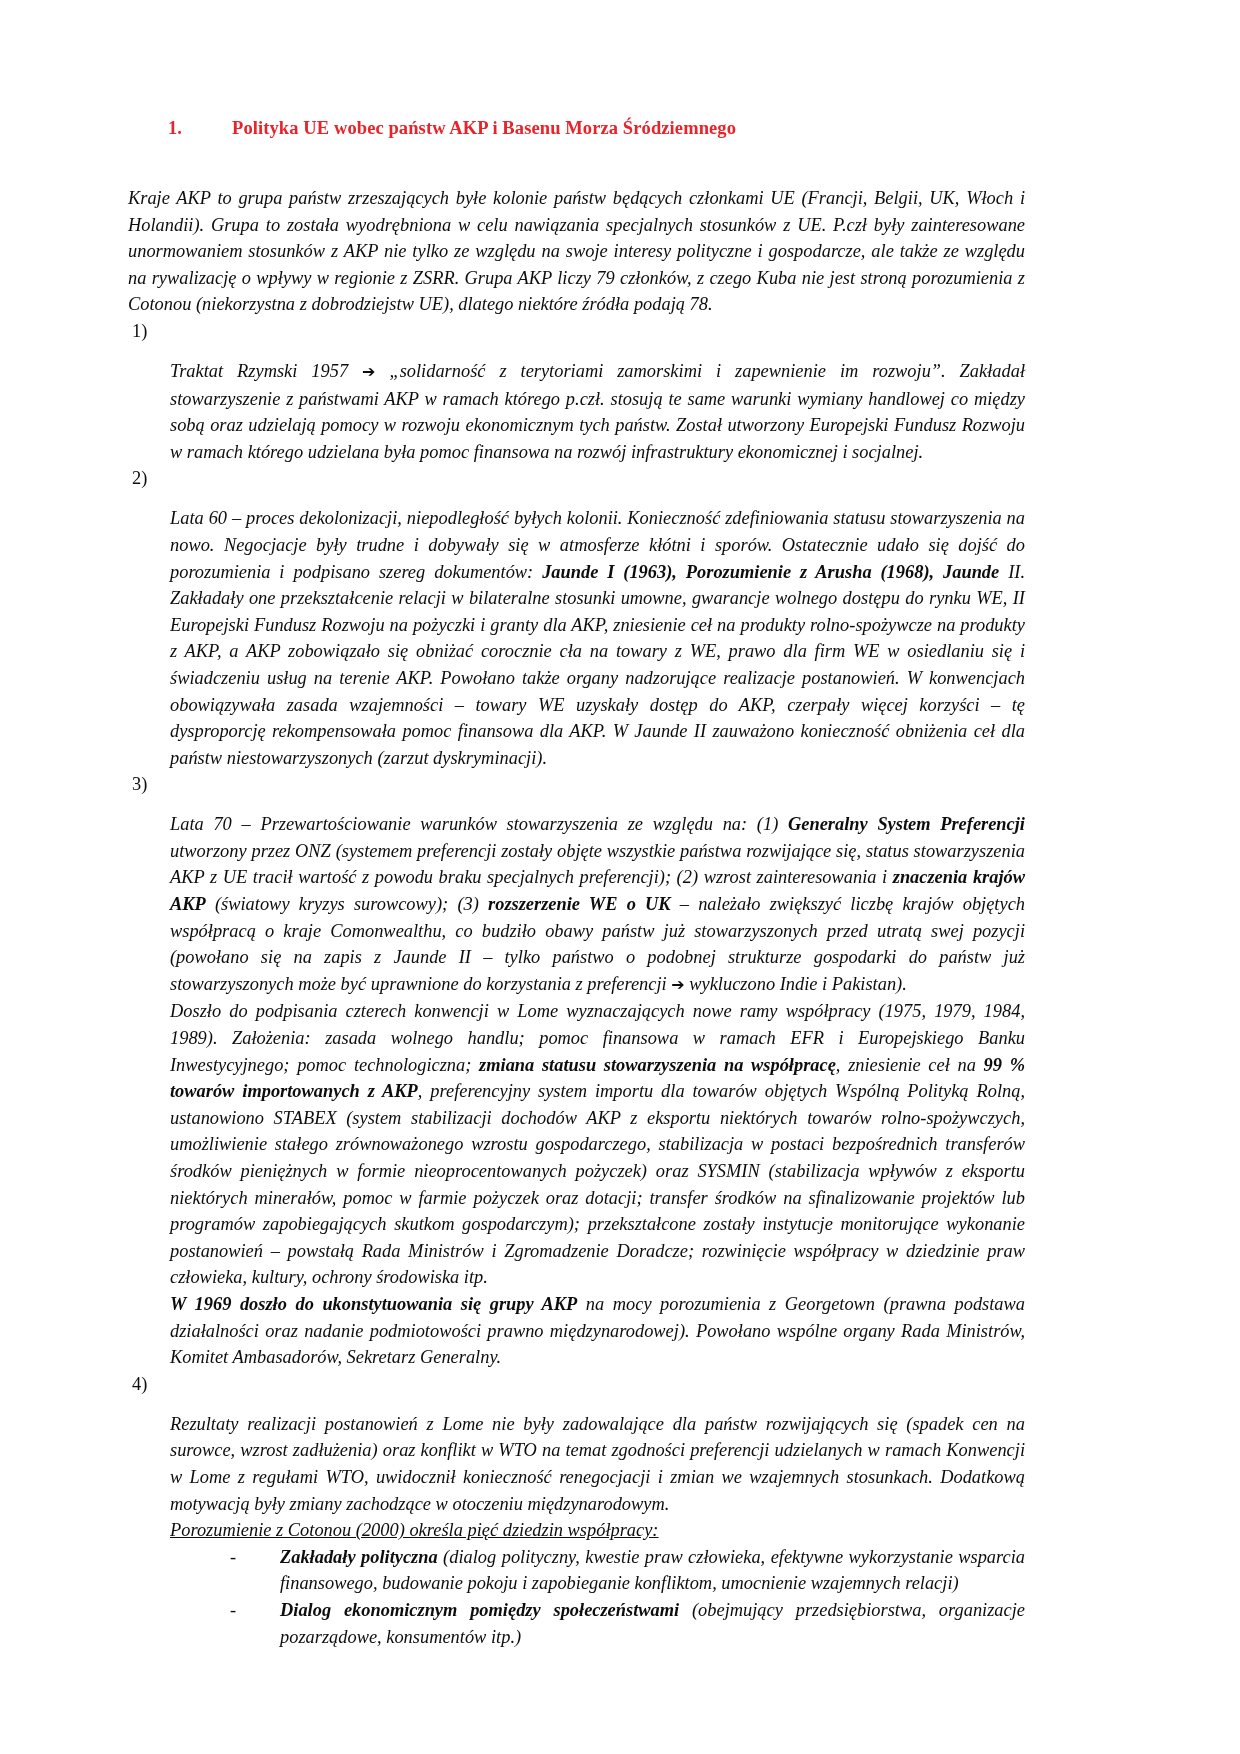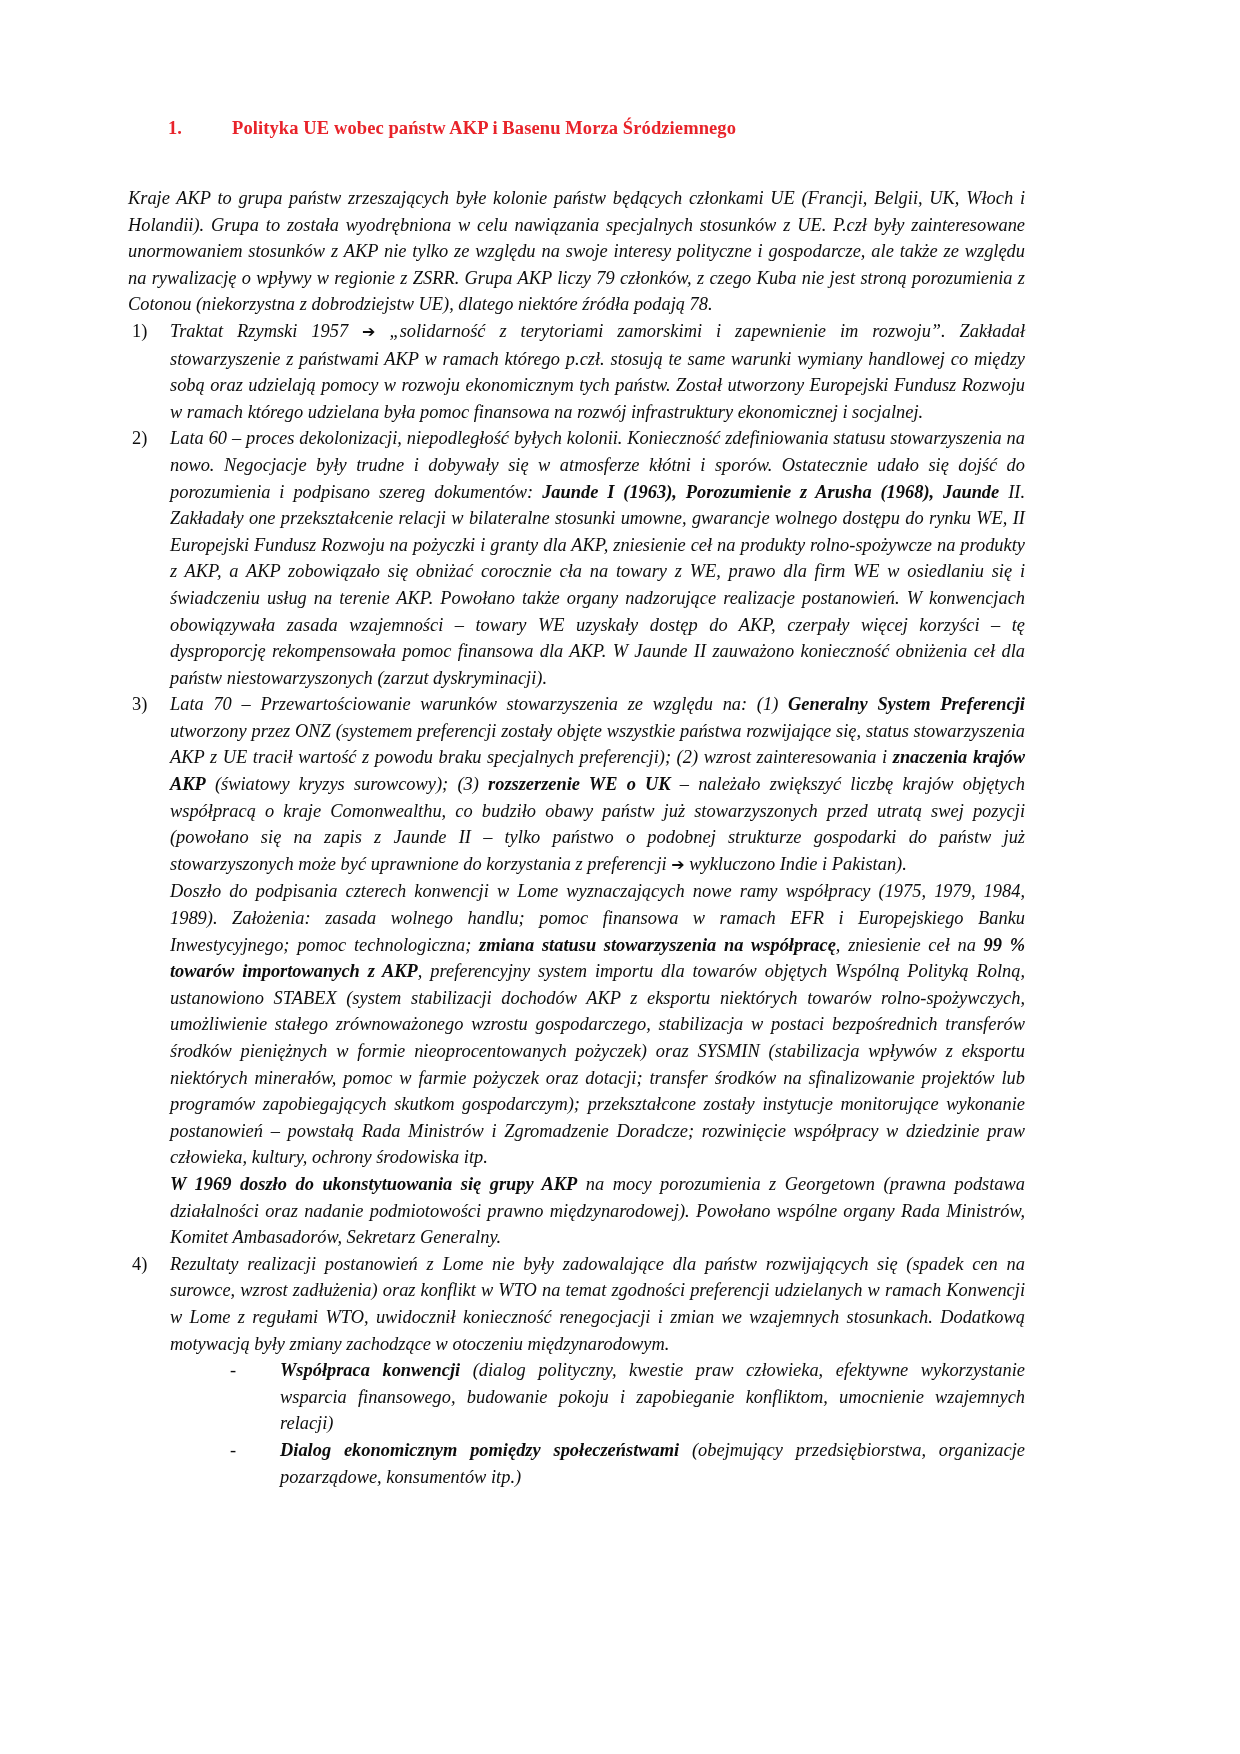--- a/index.html
+++ b/index.html
@@ -69,20 +69,21 @@
     width: 42px;
     font-size: 18.4px;
     line-height: 26.6px;
     text-align: left;
     padding-left: 4px;
     box-sizing: border-box;
   }
   ol.main-list > li .body {
     flex: 1 1 auto;
     min-width: 0;
+    margin-top: 40px;
   }
   ol.main-list > li .body > p.para + p.para { margin-top: 0; }
 
   
   ul.dash-list {
     list-style: none;
     margin: 0;
     padding: 0 0 0 60px;
   }
   ul.dash-list > li {
@@ -134,24 +135,25 @@
         <div class="body">
           <p class="para"><span>Lata 70 – Przewartościowanie warunków stowarzyszenia ze względu na: (1) </span><b>Generalny System Preferencji</b><span> utworzony przez ONZ (systemem preferencji zostały objęte wszystkie państwa rozwijające się, status stowarzyszenia AKP z UE tracił wartość z powodu braku specjalnych preferencji); (2) wzrost zainteresowania i </span><b>znaczenia krajów AKP</b><span> (światowy kryzys surowcowy); (3) </span><b>rozszerzenie WE o UK</b><span> – należało zwiększyć liczbę krajów objętych współpracą o kraje Comonwealthu, co budziło obawy państw już stowarzyszonych przed utratą swej pozycji (powołano się na zapis z Jaunde II – tylko państwo o podobnej strukturze gospodarki do państw już stowarzyszonych może być uprawnione do korzystania z preferencji </span><span class="arrow">➔</span><span> wykluczono Indie i Pakistan).</span></p>
           <p class="para"><span>Doszło do podpisania czterech konwencji w Lome wyznaczających nowe ramy współpracy (1975, 1979, 1984, 1989). Założenia: zasada wolnego handlu; pomoc finansowa w ramach EFR i Europejskiego Banku Inwestycyjnego; pomoc technologiczna; </span><b>zmiana statusu stowarzyszenia na współpracę</b><span>, zniesienie ceł na </span><b>99 % towarów importowanych z AKP</b><span>, preferencyjny system importu dla towarów objętych Wspólną Polityką Rolną, ustanowiono STABEX (system stabilizacji dochodów AKP z eksportu niektórych towarów rolno-spożywczych, umożliwienie stałego zrównoważonego wzrostu gospodarczego, stabilizacja w postaci bezpośrednich transferów środków pieniężnych w formie nieoprocentowanych pożyczek) oraz SYSMIN (stabilizacja wpływów z eksportu niektórych minerałów, pomoc w farmie pożyczek oraz dotacji; transfer środków na sfinalizowanie projektów lub programów zapobiegających skutkom gospodarczym); przekształcone zostały instytucje monitorujące wykonanie postanowień – powstałą Rada Ministrów i Zgromadzenie Doradcze; rozwinięcie współpracy w dziedzinie praw człowieka, kultury, ochrony środowiska itp.</span></p>
           <p class="para"><b>W 1969 doszło do ukonstytuowania się grupy AKP</b><span> na mocy porozumienia z Georgetown (prawna podstawa działalności oraz nadanie podmiotowości prawno międzynarodowej). Powołano wspólne organy Rada Ministrów, Komitet Ambasadorów, Sekretarz Generalny.</span></p>
         </div>
       </li>
       <li>
         <span class="marker">4)</span>
         <div class="body">
           <p class="para"><span>Rezultaty realizacji postanowień z Lome nie były zadowalające dla państw rozwijających się (spadek cen na surowce, wzrost zadłużenia) oraz konflikt w WTO na temat zgodności preferencji udzielanych w ramach Konwencji w Lome z regułami WTO, uwidocznił konieczność renegocjacji i zmian we wzajemnych stosunkach. Dodatkową motywacją były zmiany zachodzące w otoczeniu międzynarodowym.</span></p>
+          <p class="para"><u>Porozumienie z Cotonou (2000) określa pięć dziedzin współpracy:</u></p>
           <ul class="dash-list">
             <li>
               <span class="dash">-</span>
-              <p class="para dash-body"><b>Współpraca konwencji</b><span> (dialog polityczny, kwestie praw człowieka, efektywne wykorzystanie wsparcia finansowego, budowanie pokoju i zapobieganie konfliktom, umocnienie wzajemnych relacji)</span></p>
+              <p class="para dash-body"><b>Zakładały polityczna</b><span> (dialog polityczny, kwestie praw człowieka, efektywne wykorzystanie wsparcia finansowego, budowanie pokoju i zapobieganie konfliktom, umocnienie wzajemnych relacji)</span></p>
             </li>
             <li>
               <span class="dash">-</span>
               <p class="para dash-body"><b>Dialog ekonomicznym pomiędzy społeczeństwami</b><span> (obejmujący przedsiębiorstwa, organizacje pozarządowe, konsumentów itp.)</span></p>
             </li>
           </ul>
         </div>
       </li>
     </ol>
 

